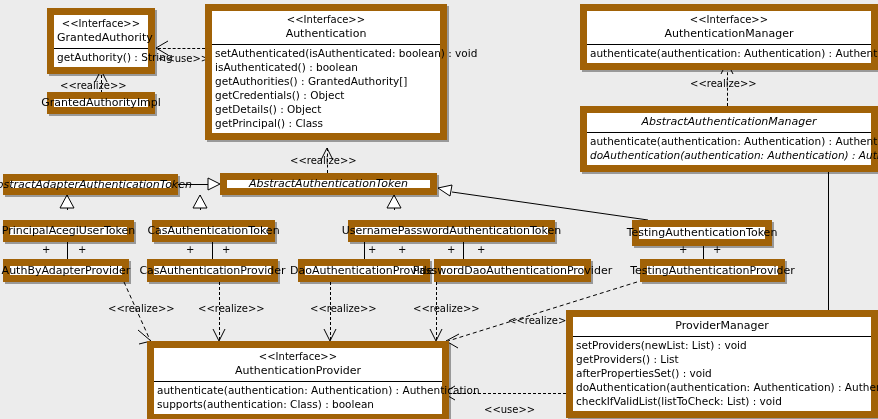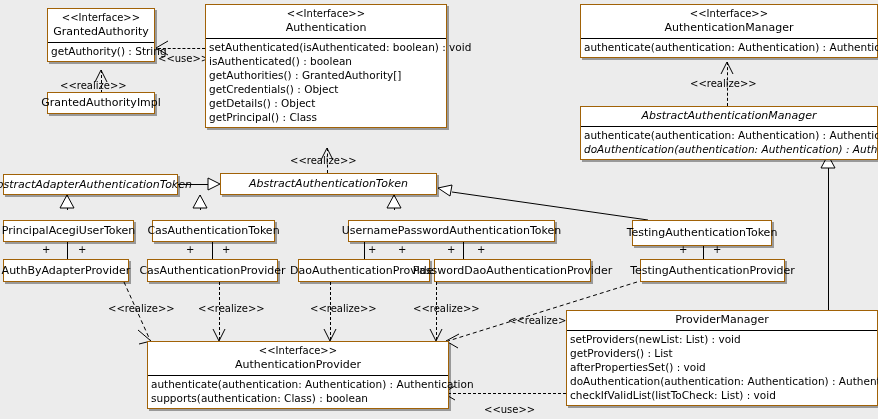--- a/index.html
+++ b/index.html
@@ -11,21 +11,21 @@
     width: 878px;
     height: 419px;
     background: #ececec;
     overflow: hidden;
     font-family: "DejaVu Sans", sans-serif;
   }
   
   .cls {
     position: absolute;
     background: #ffffff;
-    border: 1px solid #a16207;
+    border: 7px solid #a16207;
     box-sizing: border-box;
     box-shadow: 2px 2px 0 rgba(0,0,0,0.35);
     z-index: 5;
   }
   .cls .hdr {
     padding: 2px 3px 3px 3px;
     text-align: center;
     line-height: 13px;
   }
   .cls .stereo {

